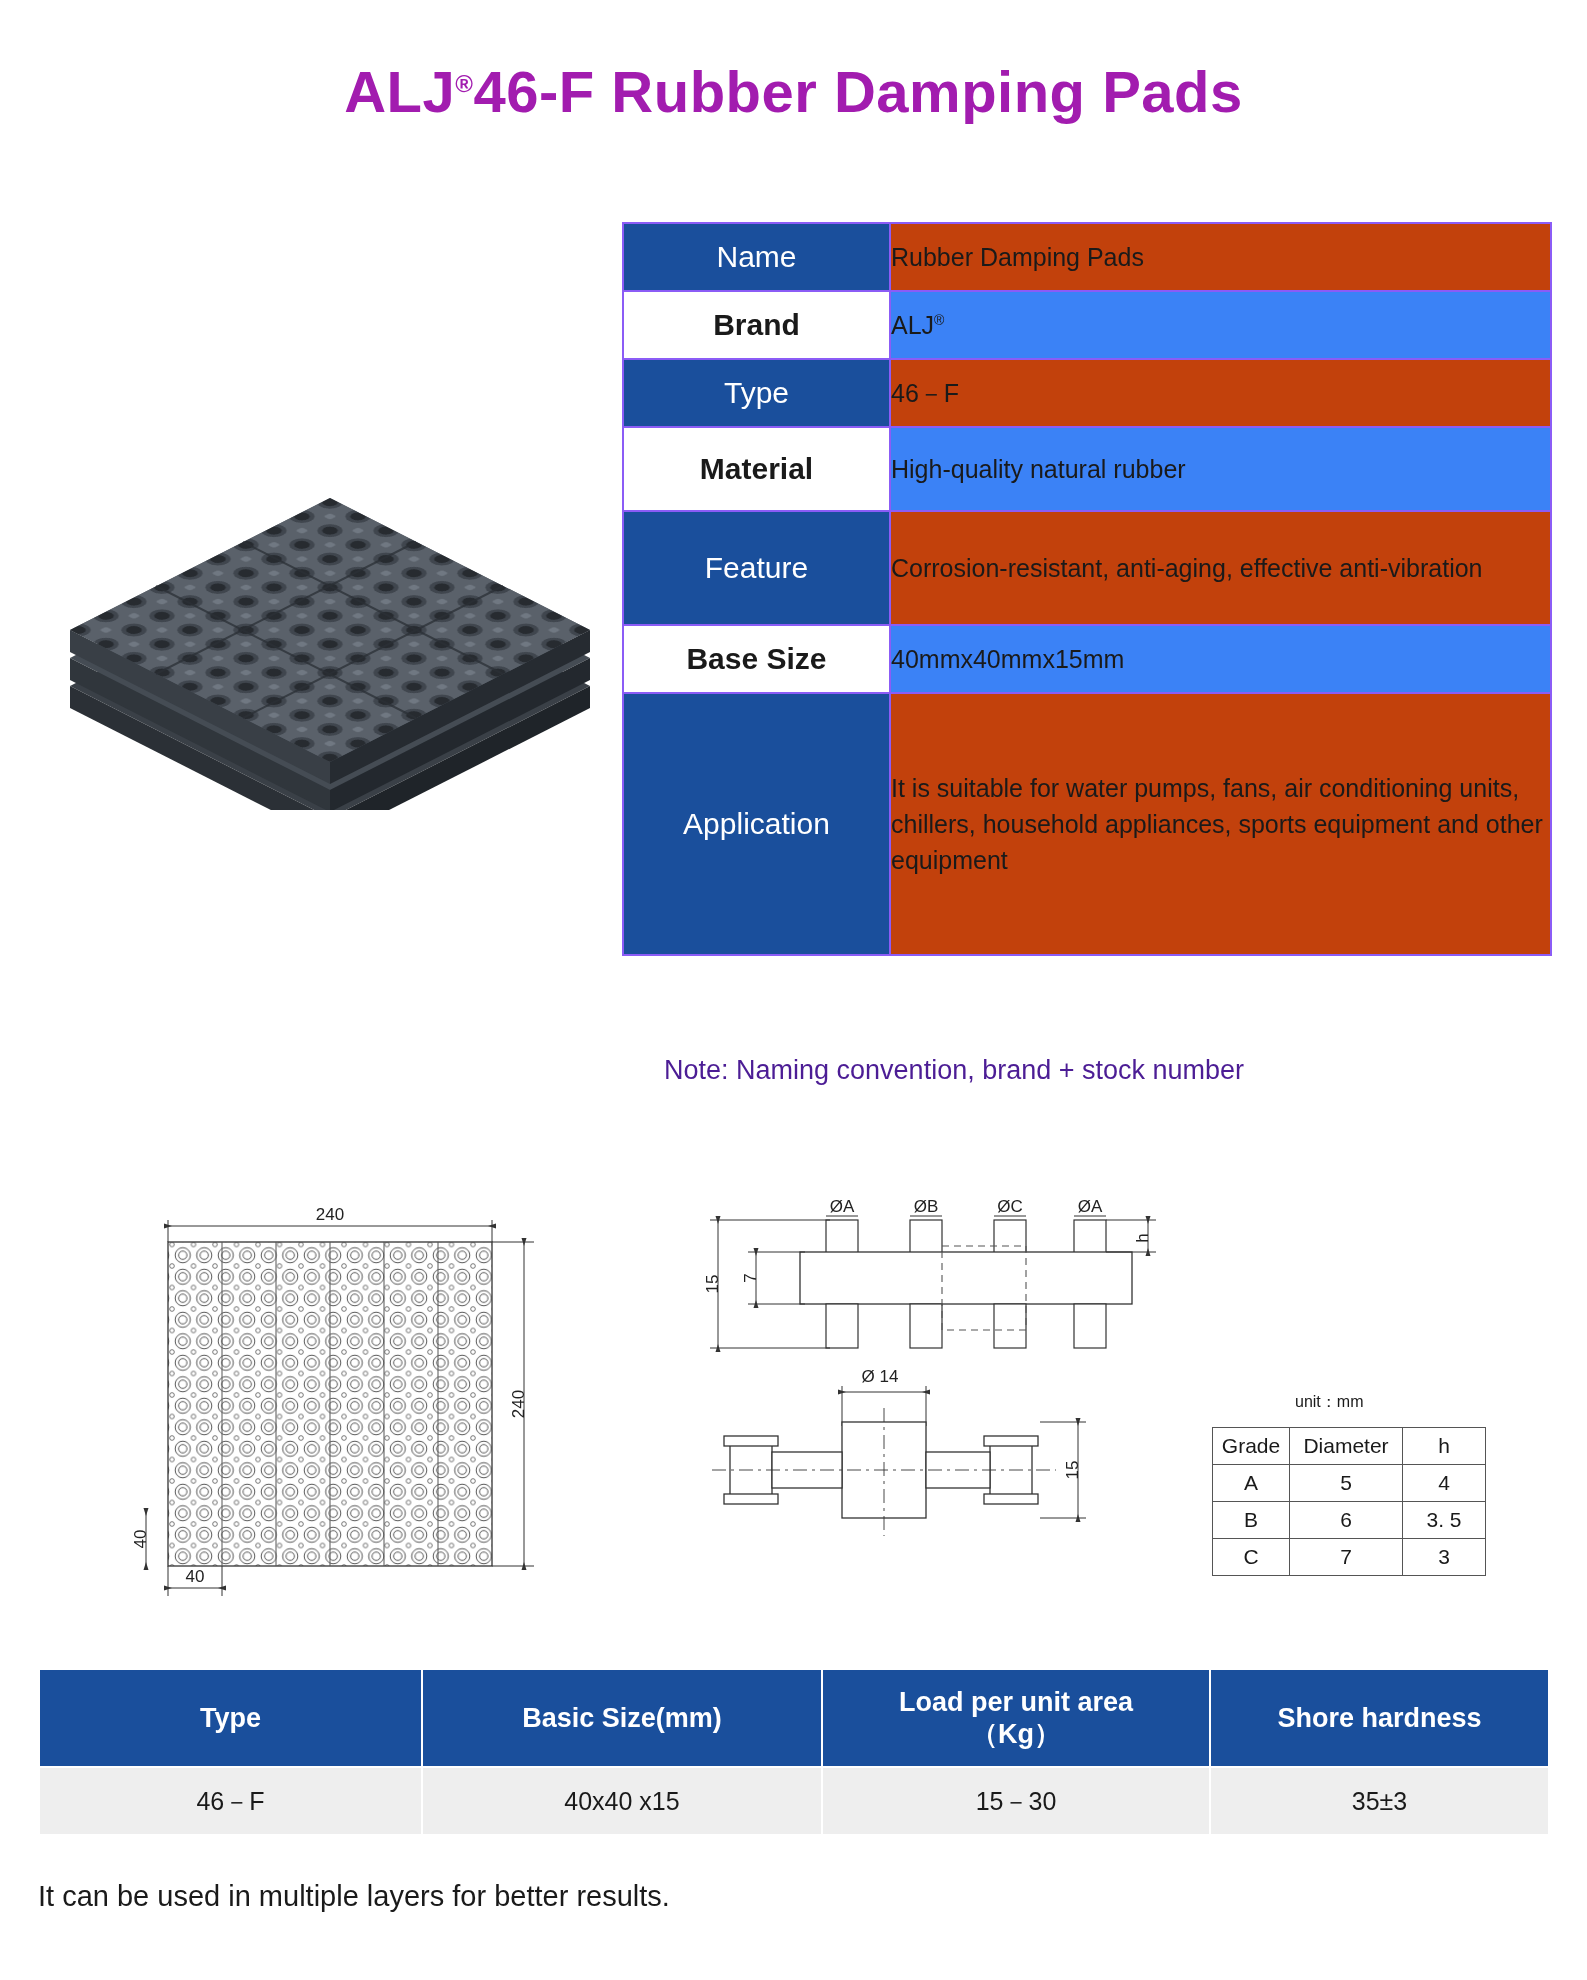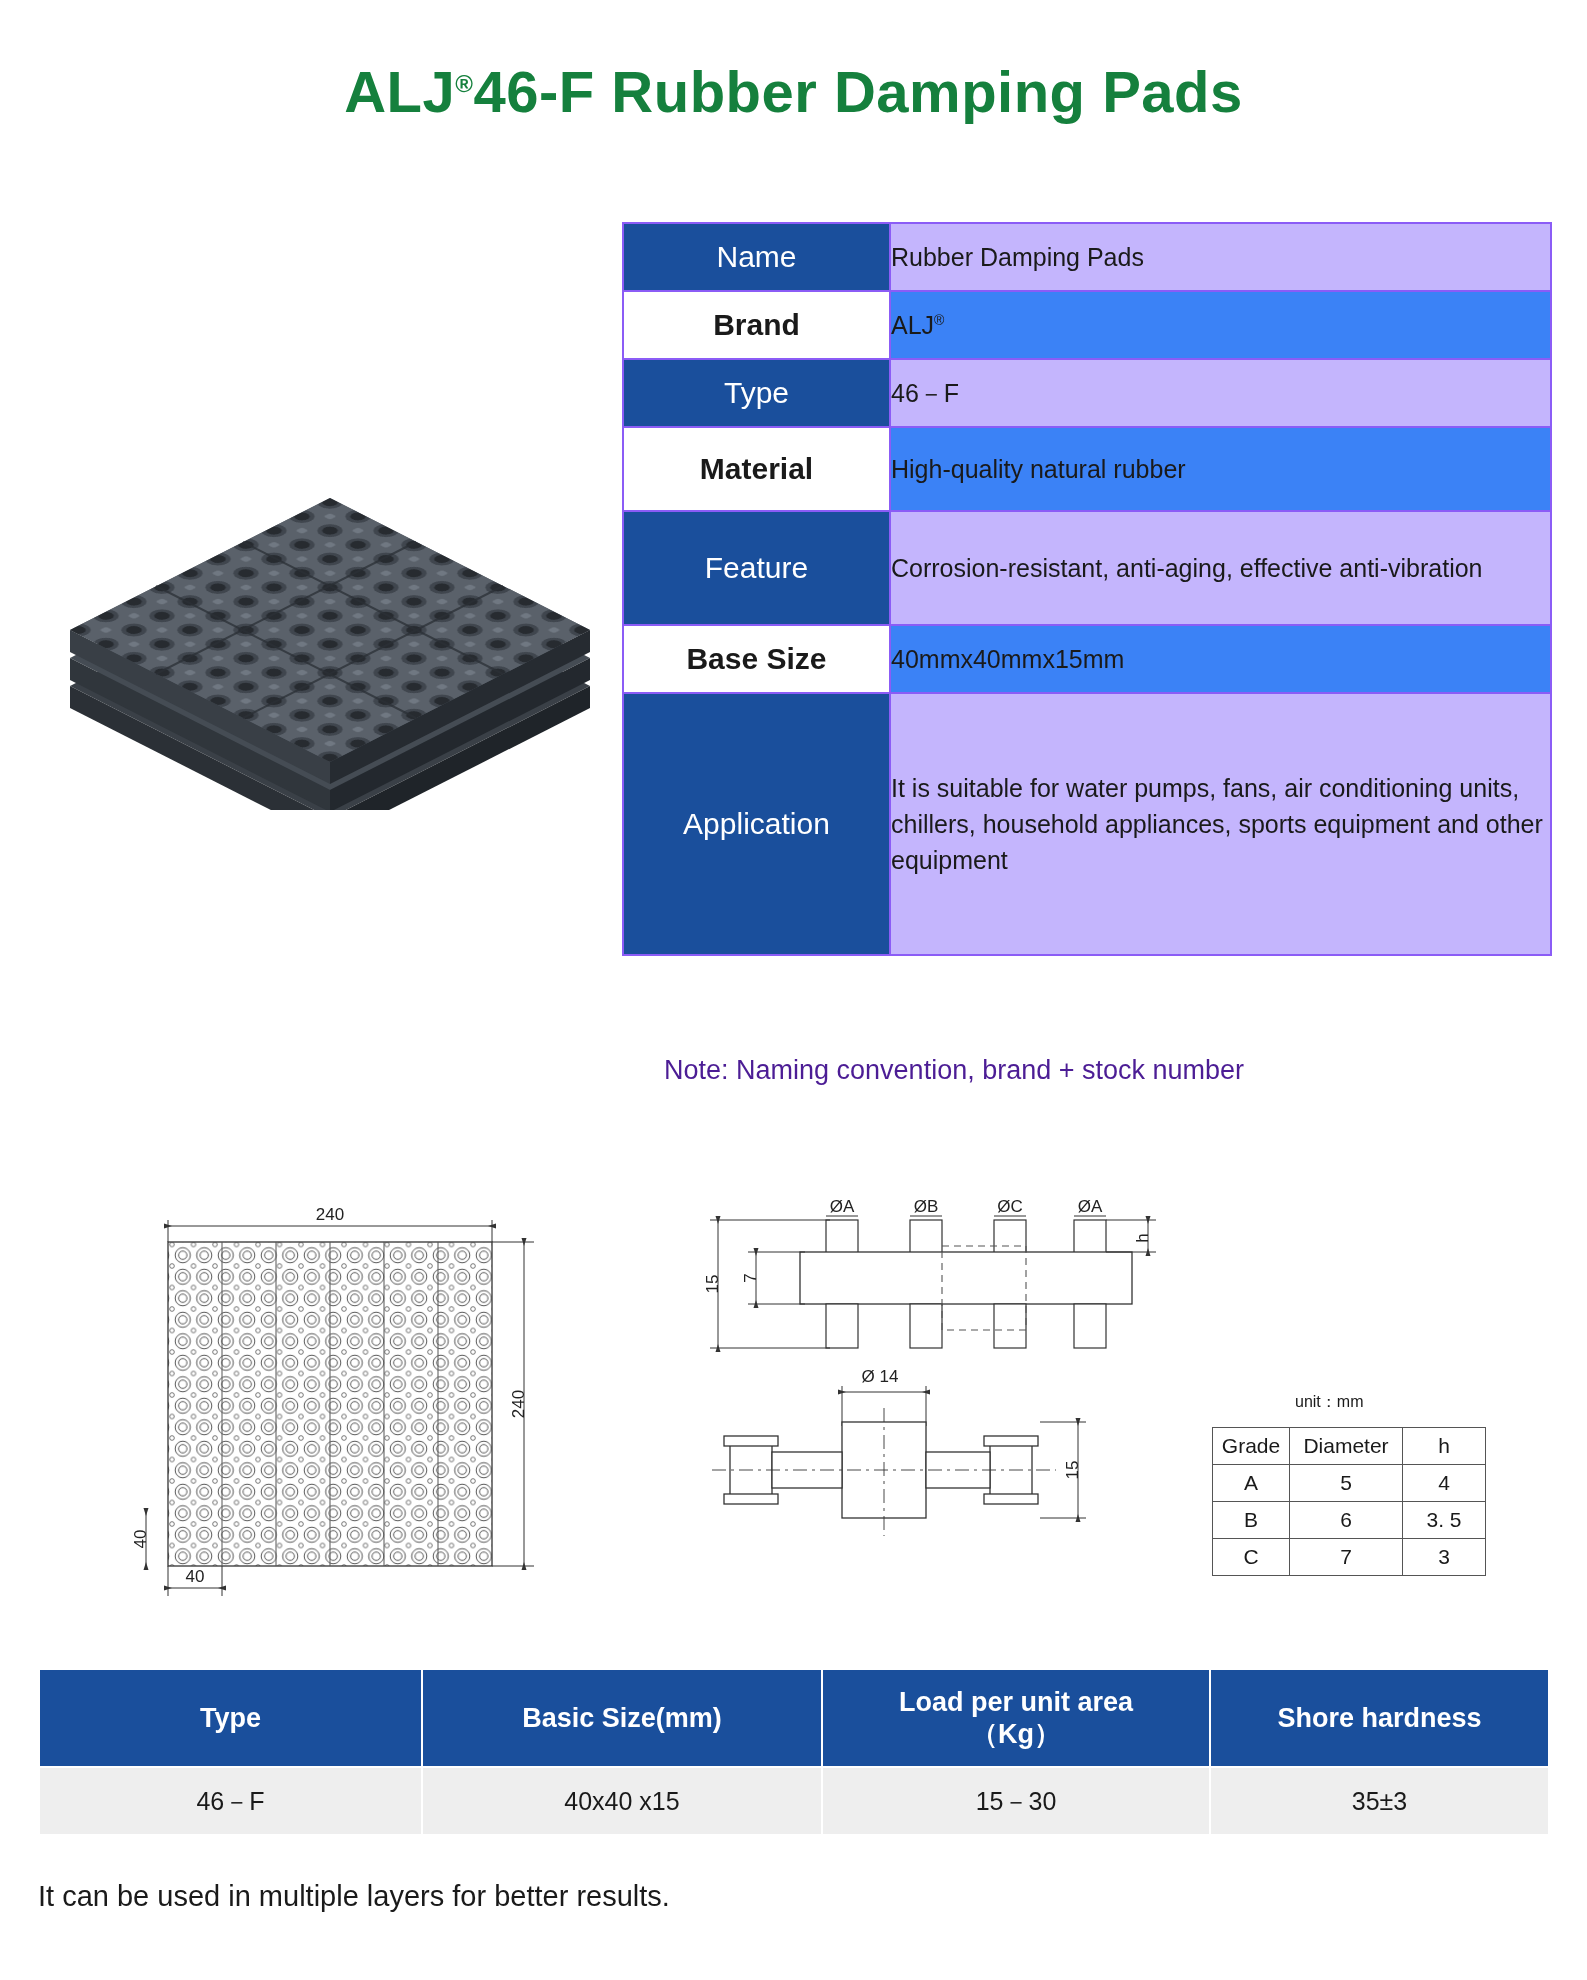--- a/index.html
+++ b/index.html
@@ -18,21 +18,21 @@
 
   
   .title {
     position: absolute;
     top: 58px;
     left: 0;
     width: 1587px;
     text-align: center;
     font-size: 58px;
     font-weight: bold;
-    color: #15803d;
+    color: #a21caf;
     letter-spacing: 0.5px;
     white-space: nowrap;
   }
   .title .reg {
     font-size: 24px;
     vertical-align: super;
     font-weight: bold;
   }
 
   
@@ -65,21 +65,21 @@
     text-align: center;
     font-size: 30px;
     height: 66px;
   }
   .spec-label.alt {
     background: #ffffff;
     color: #1a1a1a;
     font-weight: bold;
   }
   .spec-value {
-    background: #c4b5fd;
+    background: #c2410c;
     color: #1a1a1a;
     font-size: 25px;
     padding: 10px 18px;
     line-height: 1.45;
   }
   .spec-value.alt {
     background: #3b82f6;
   }
   .spec-value .sup {
     font-size: 14px;

